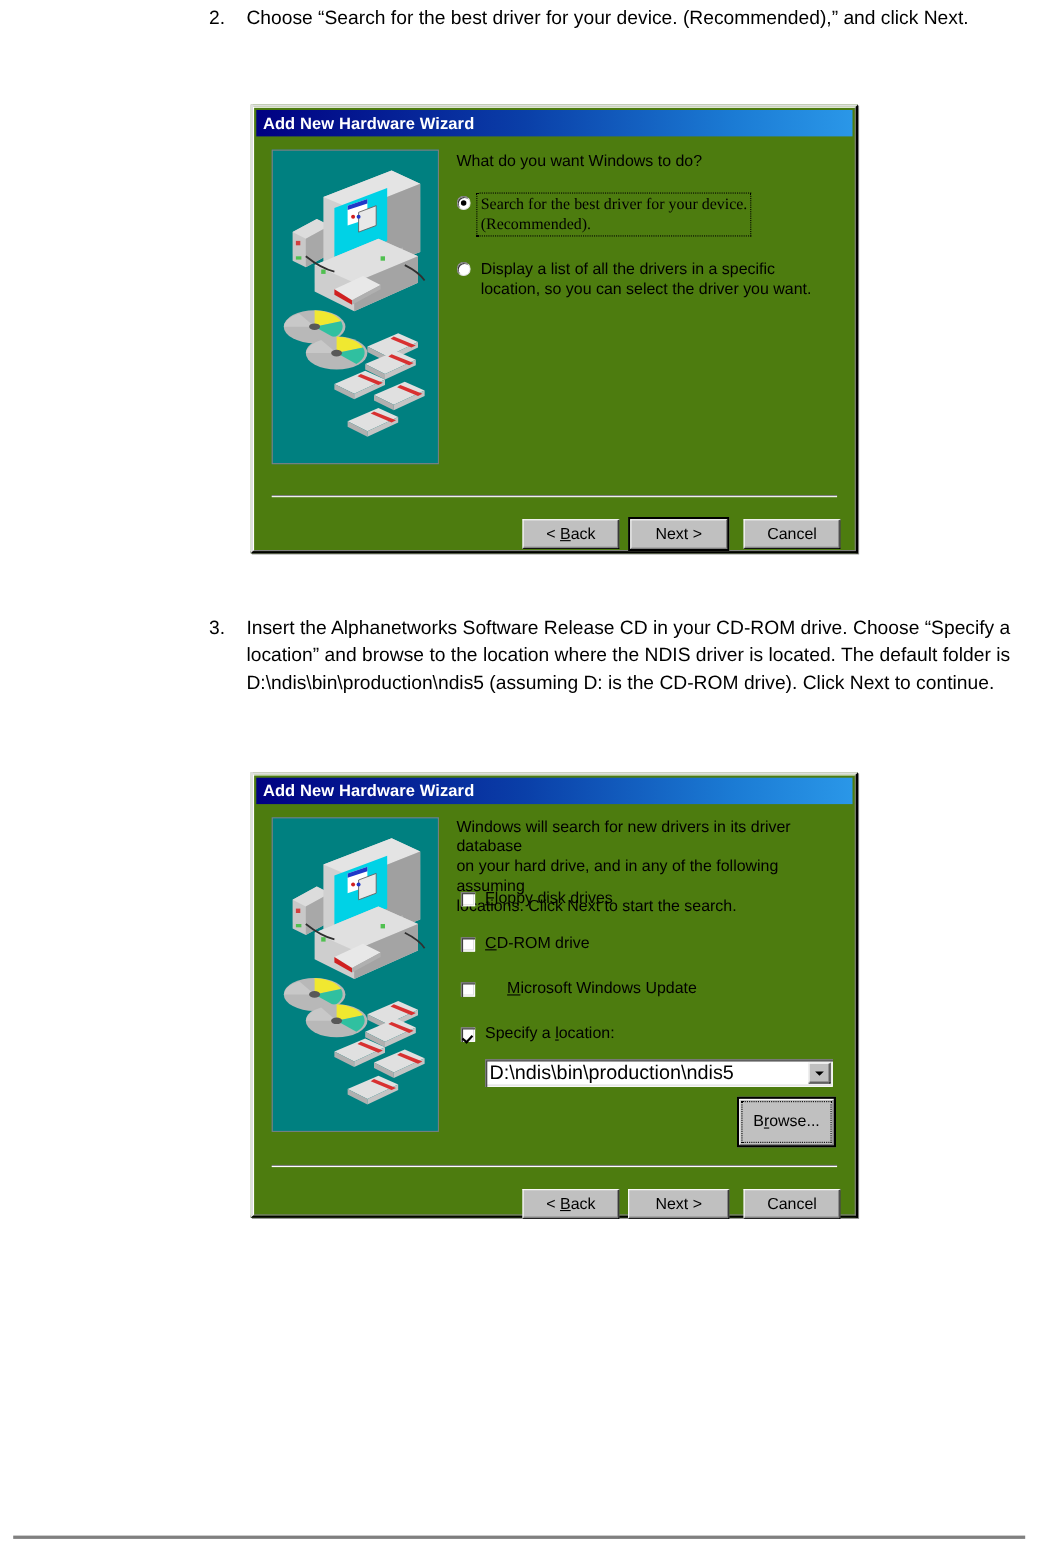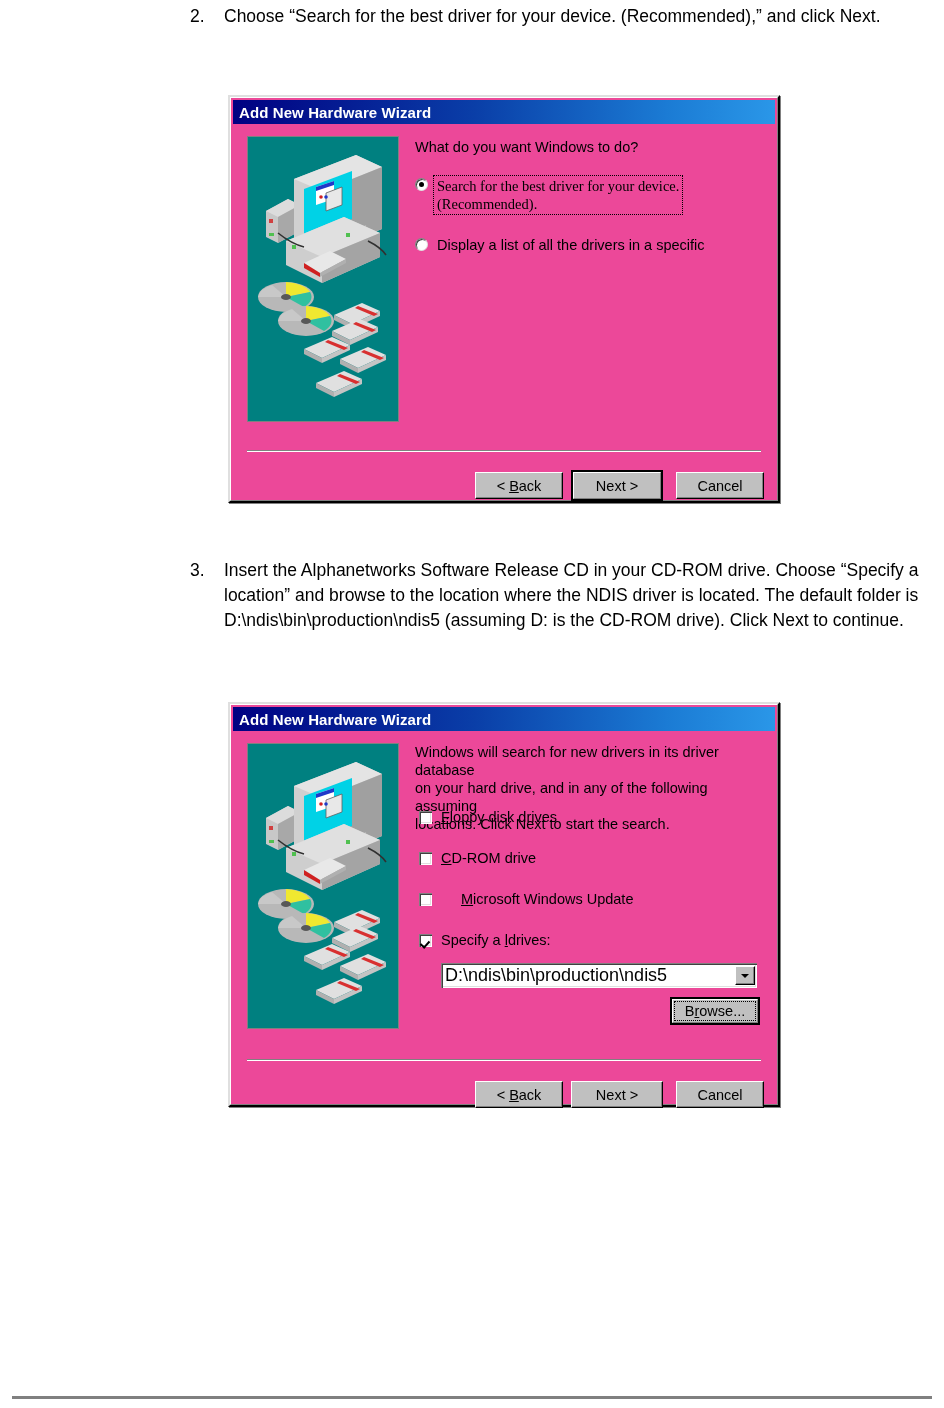--- a/index.html
+++ b/index.html
@@ -31,21 +31,21 @@
   }
   .doc-step .txt {
     width: 712px;
   }
   #step2 { left: 190px; top: 4px; }
   #step3 { left: 190px; top: 558px; }
 
   
   .win9x {
     position: absolute;
-    background: #ec4899;
+    background: #4d7c0f;
     border-top: 2px solid #dfdfdf;
     border-left: 2px solid #dfdfdf;
     border-right: 2px solid #000000;
     border-bottom: 2px solid #000000;
     box-sizing: border-box;
     box-shadow: 1px 1px 0 0 #808080;
   }
   .win9x-inner {
     position: absolute;
     inset: 0;
@@ -403,20 +403,21 @@
       <span class="focus-rect">
         <span class="radio-label" style="margin-left:0; display:block;">Search for the best driver for your device.</span>
         <span class="radio-label" style="margin-left:0; display:block;">(Recommended).</span>
       </span>
     </div>
 
     <div class="radio-row" style="left:182px; top:112px;">
       <span class="radio"></span>
       <span style="margin-left:9px;">
         <span class="radio-label" style="margin-left:0; display:block;">Display a list of all the drivers in a specific</span>
+        <span class="radio-label" style="margin-left:0; display:block;">location, so you can select the driver you want.</span>
       </span>
     </div>
 
     <div class="separator" style="left:14px; right:14px; top:326px;"></div>
 
     <div class="btn" style="left:242px; top:348px; width:88px; height:27px;">
       <span class="btn-label">&lt;&nbsp;<span class="acc">B</span>ack</span>
     </div>
     <div class="btn default" style="left:338px; top:346px; width:92px; height:31px;">
       <span class="btn-inner"></span>
@@ -531,31 +532,31 @@
       <span class="check-label"><span class="acc">C</span><span>D-ROM drive</span></span>
     </div>
 
     <div class="check-row" style="left:186px; top:160px;gap:20px;">
       <span class="checkbox"></span>
       <span class="check-label"><span class="acc">M</span><span>icrosoft Windows Update</span></span>
     </div>
 
     <div class="check-row" style="left:186px; top:201px;">
       <span class="checkbox checked"></span>
-      <span class="check-label"><span>Specify a </span><span class="acc">l</span><span>drives:</span></span>
+      <span class="check-label"><span>Specify a </span><span class="acc">l</span><span>ocation:</span></span>
     </div>
 
     <div class="combo" style="left:208px; top:232px; width:316px; height:25px;">
       <span class="combo-value">D:\ndis\bin\production\ndis5</span>
       <span class="combo-btn">
         <span class="arrow-down"></span>
       </span>
     </div>
 
-    <div class="btn default focus-dotted" style="left:437px; top:266px; width:90px; height:28px;">
+    <div class="btn default focus-dotted" style="left:437px; top:266px; width:90px; height:46px;">
       <span class="btn-inner"></span>
       <span class="btn-focus"></span>
       <span class="btn-label"><span>B</span><span class="acc">r</span><span>owse...</span></span>
     </div>
 
     <div class="separator" style="left:14px; right:14px; top:328px;"></div>
 
     <div class="btn" style="left:242px; top:350px; width:88px; height:27px;">
       <span class="btn-label">&lt;&nbsp;<span class="acc">B</span>ack</span>
     </div>

